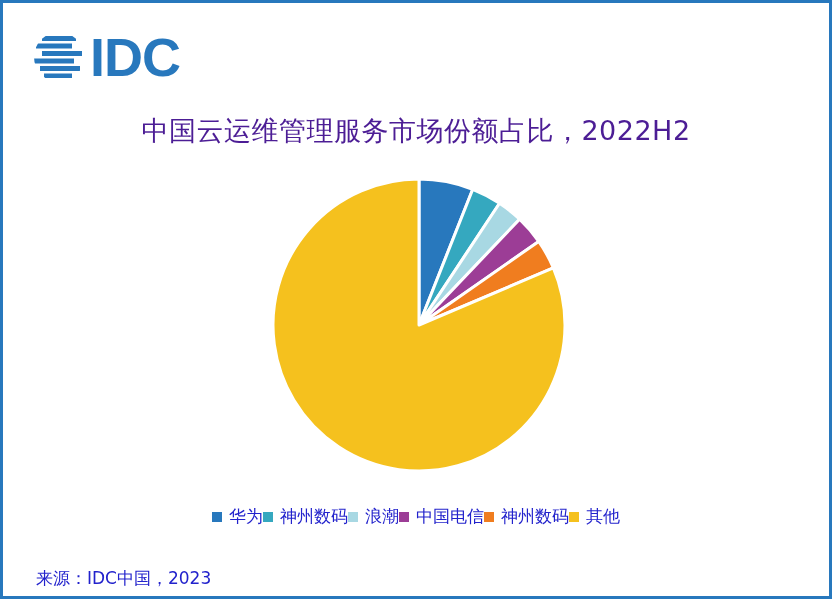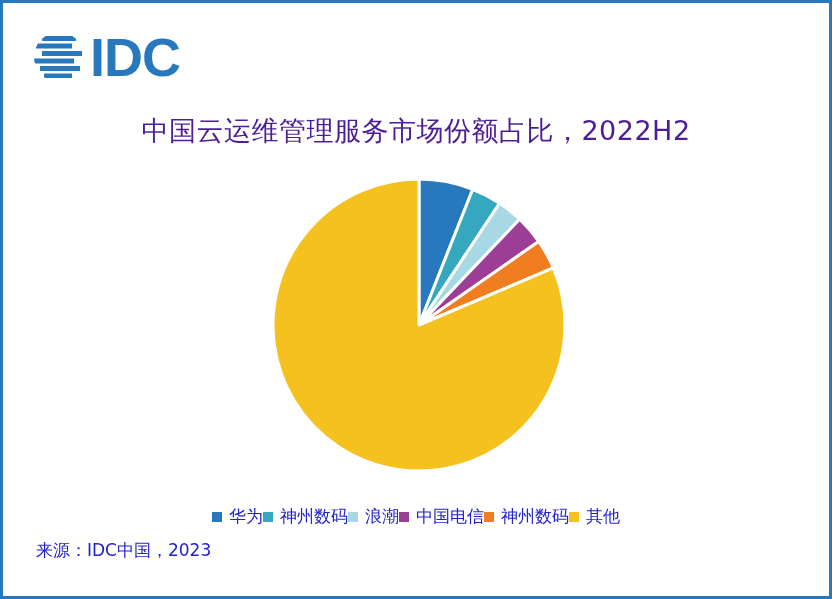--- a/index.html
+++ b/index.html
@@ -93,21 +93,21 @@
   .legend-label {
     font-size: 17px;
     color: #2222cc;
     font-family: "DejaVu Sans", "Liberation Sans", sans-serif;
     white-space: nowrap;
   }
   
   #source {
     position: absolute;
     left: 33px;
-    top: 536px;
+    top: 564px;
     font-size: 17px;
     color: #2222cc;
     font-family: "DejaVu Sans", "Liberation Sans", sans-serif;
   }
 </style>
 </head>
 <body>
 
 <div id="slide" style="border-color: rgb(40, 120, 189);">
 

